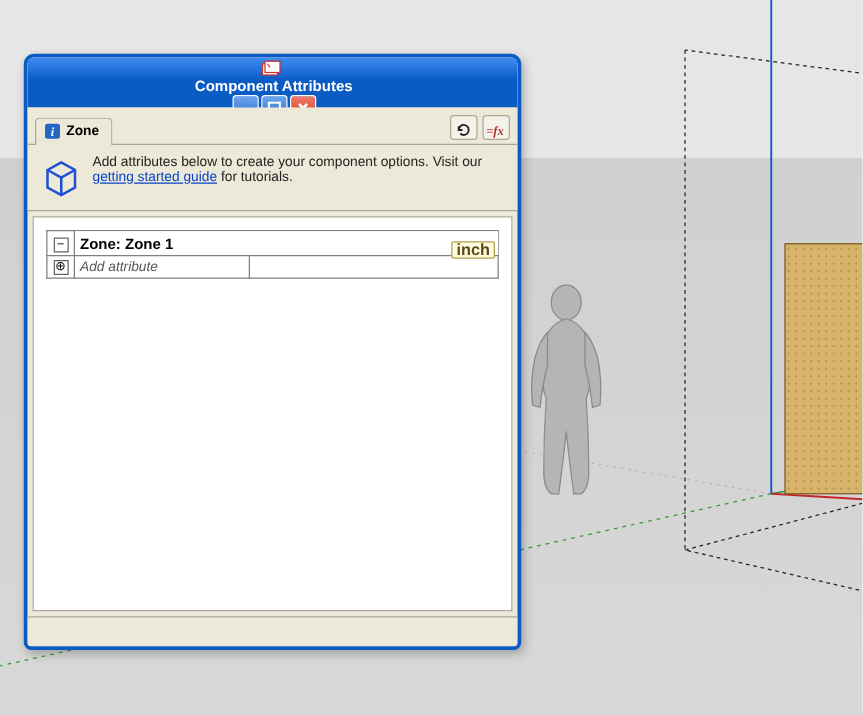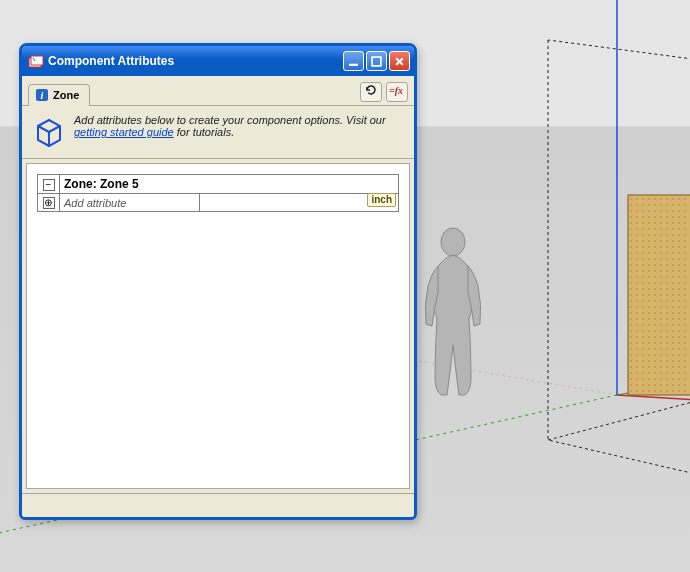--- a/index.html
+++ b/index.html
@@ -26,28 +26,29 @@
     width: 398px; height: 477px;
     border: 3px solid #0a5bc4;
     border-radius: 8px 8px 6px 6px;
     background: #ece9d8;
     box-shadow: 2px 3px 8px rgba(0,0,0,0.25);
     display: flex;
     flex-direction: column;
     overflow: hidden;
   }
   .titlebar {
-    height: 30px;
+    height: 40px;
     background: linear-gradient(to bottom, #3f8cf3 0%, #0a5bc4 45%, #0a5bc4 100%);
     display: flex;
     align-items: center;
     padding: 0 4px 0 6px;
     color: #fff;
     font-weight: bold;
     font-size: 12px;
+    flex-direction: column;
   }
   .titlebar .wicon {
     width: 16px; height: 16px; margin-right: 4px;
     display:flex;align-items:center;justify-content:center;
   }
   .titlebar .title { flex:1; }
   .winbtns { display:flex; gap:2px; }
   .winbtn {
     width:21px; height:20px;
     border:1px solid #fff;
@@ -91,34 +92,33 @@
   .tabicon { width:14px;height:14px; display:inline-flex;align-items:center;justify-content:center;}
   .tabbar .tools {
     margin-left:auto;
     display:flex; gap:4px; padding-bottom:3px;
   }
   .toolbtn {
     width:22px;height:20px;
     border:1px solid #aca899;
     border-radius:3px;
     background:#f5f3e9;
-    display:flex;align-items:flex-start;justify-content:center;
+    display:flex;align-items:flex-end;justify-content:center;
     cursor:pointer;
   }
 
   
   .instruction {
     display:flex;
     gap:8px;
     padding:8px 10px 10px 10px;
     border-bottom:1px solid #aca899;
     background:#ece9d8;
     font-size:11px;
     color:#222;
-    font-style:italic;
   }
   .instruction .cube { width:34px;height:34px;flex-shrink:0;}
   .instruction a { color:#0645cc; text-decoration:underline; }
 
   
   .content {
     flex:1;
     margin:4px;
     border:1px solid #aca899;
     background:#ffffff;
@@ -141,22 +141,22 @@
     font-size:12px;
   }
   .attr-table tr.header td.first {
     width:22px; text-align:center; font-weight:normal;
   }
   .attr-table tr.header td.name {
     font-weight:bold;
     position:relative;
   }
   .unit-chip {
-    position:absolute; right:2px; top:18px;
-    font-size:10px;
+    position:absolute; right:2px; top:8px;
+    font-size:13px;
     background:#fffbe0;
     border:1px solid #b0a050;
     padding:0 3px;
     border-radius:2px;
     color:#5a4a10;
     line-height:12px;
   }
   .attr-table tr.add td.first { width:22px; text-align:center; }
   .attr-table tr.add td.add-cell {
     font-style:italic; color:#555;margin-left:16px;
@@ -278,21 +278,21 @@
   </div>
 
   <div class="content">
     <table class="attr-table">
       <tbody>
           <tr class="header">
         <td class="first">
           <span class="exp-btn">−</span>
         </td>
         <td class="name" colspan="2">
-          <span>Zone: Zone 5</span>
+          <span>Zone: Zone 1</span>
           <span class="unit-chip">inch</span>
         </td>
       </tr>
       <tr class="add">
         <td class="first">
           <span class="add-btn">⊕</span>
         </td>
         <td class="add-cell">Add attribute</td>
         <td style="width:55%"></td>
       </tr>

